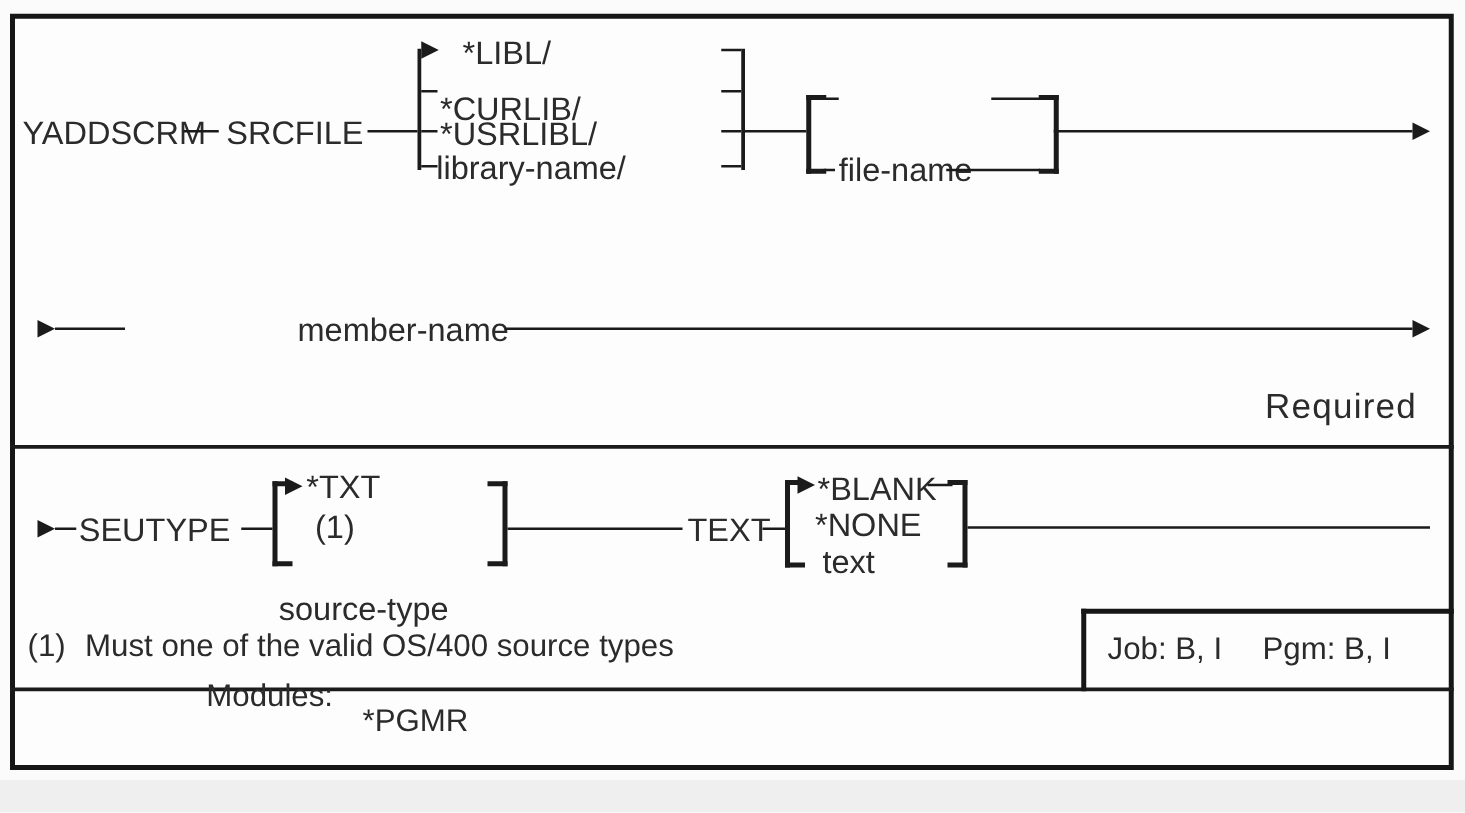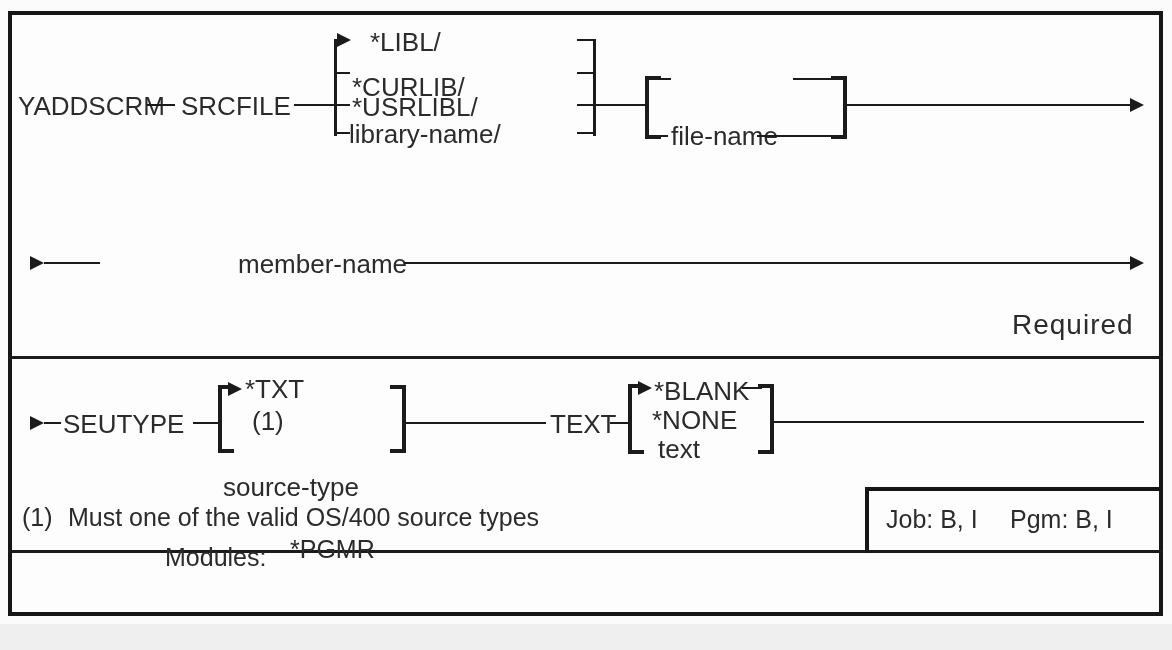--- a/index.html
+++ b/index.html
@@ -93,15 +93,15 @@
 
 
   <span class="t t-sm" style="left:22px;top:504px;">(1)</span>
   <span class="t t-sm" style="left:68px;top:504px;">Must one of the valid OS/400 source types</span>
 
   <div class="jobbox" style="left:865px;top:487px;width:298px;height:66px;"></div>
   <span class="t t-sm" style="left:886px;top:506px;">Job: B, I</span>
   <span class="t t-sm" style="left:1010px;top:506px;">Pgm: B, I</span>
 
   <span class="t t-sm" style="left:165px;top:544px;">Modules:</span>
-  <span class="t t-sm" style="left:290px;top:536px;">*PGMR</span>
+  <span class="t t-sm" style="left:290px;top:564px;">*PGMR</span>
 
 </div>
 
 </body></html>

